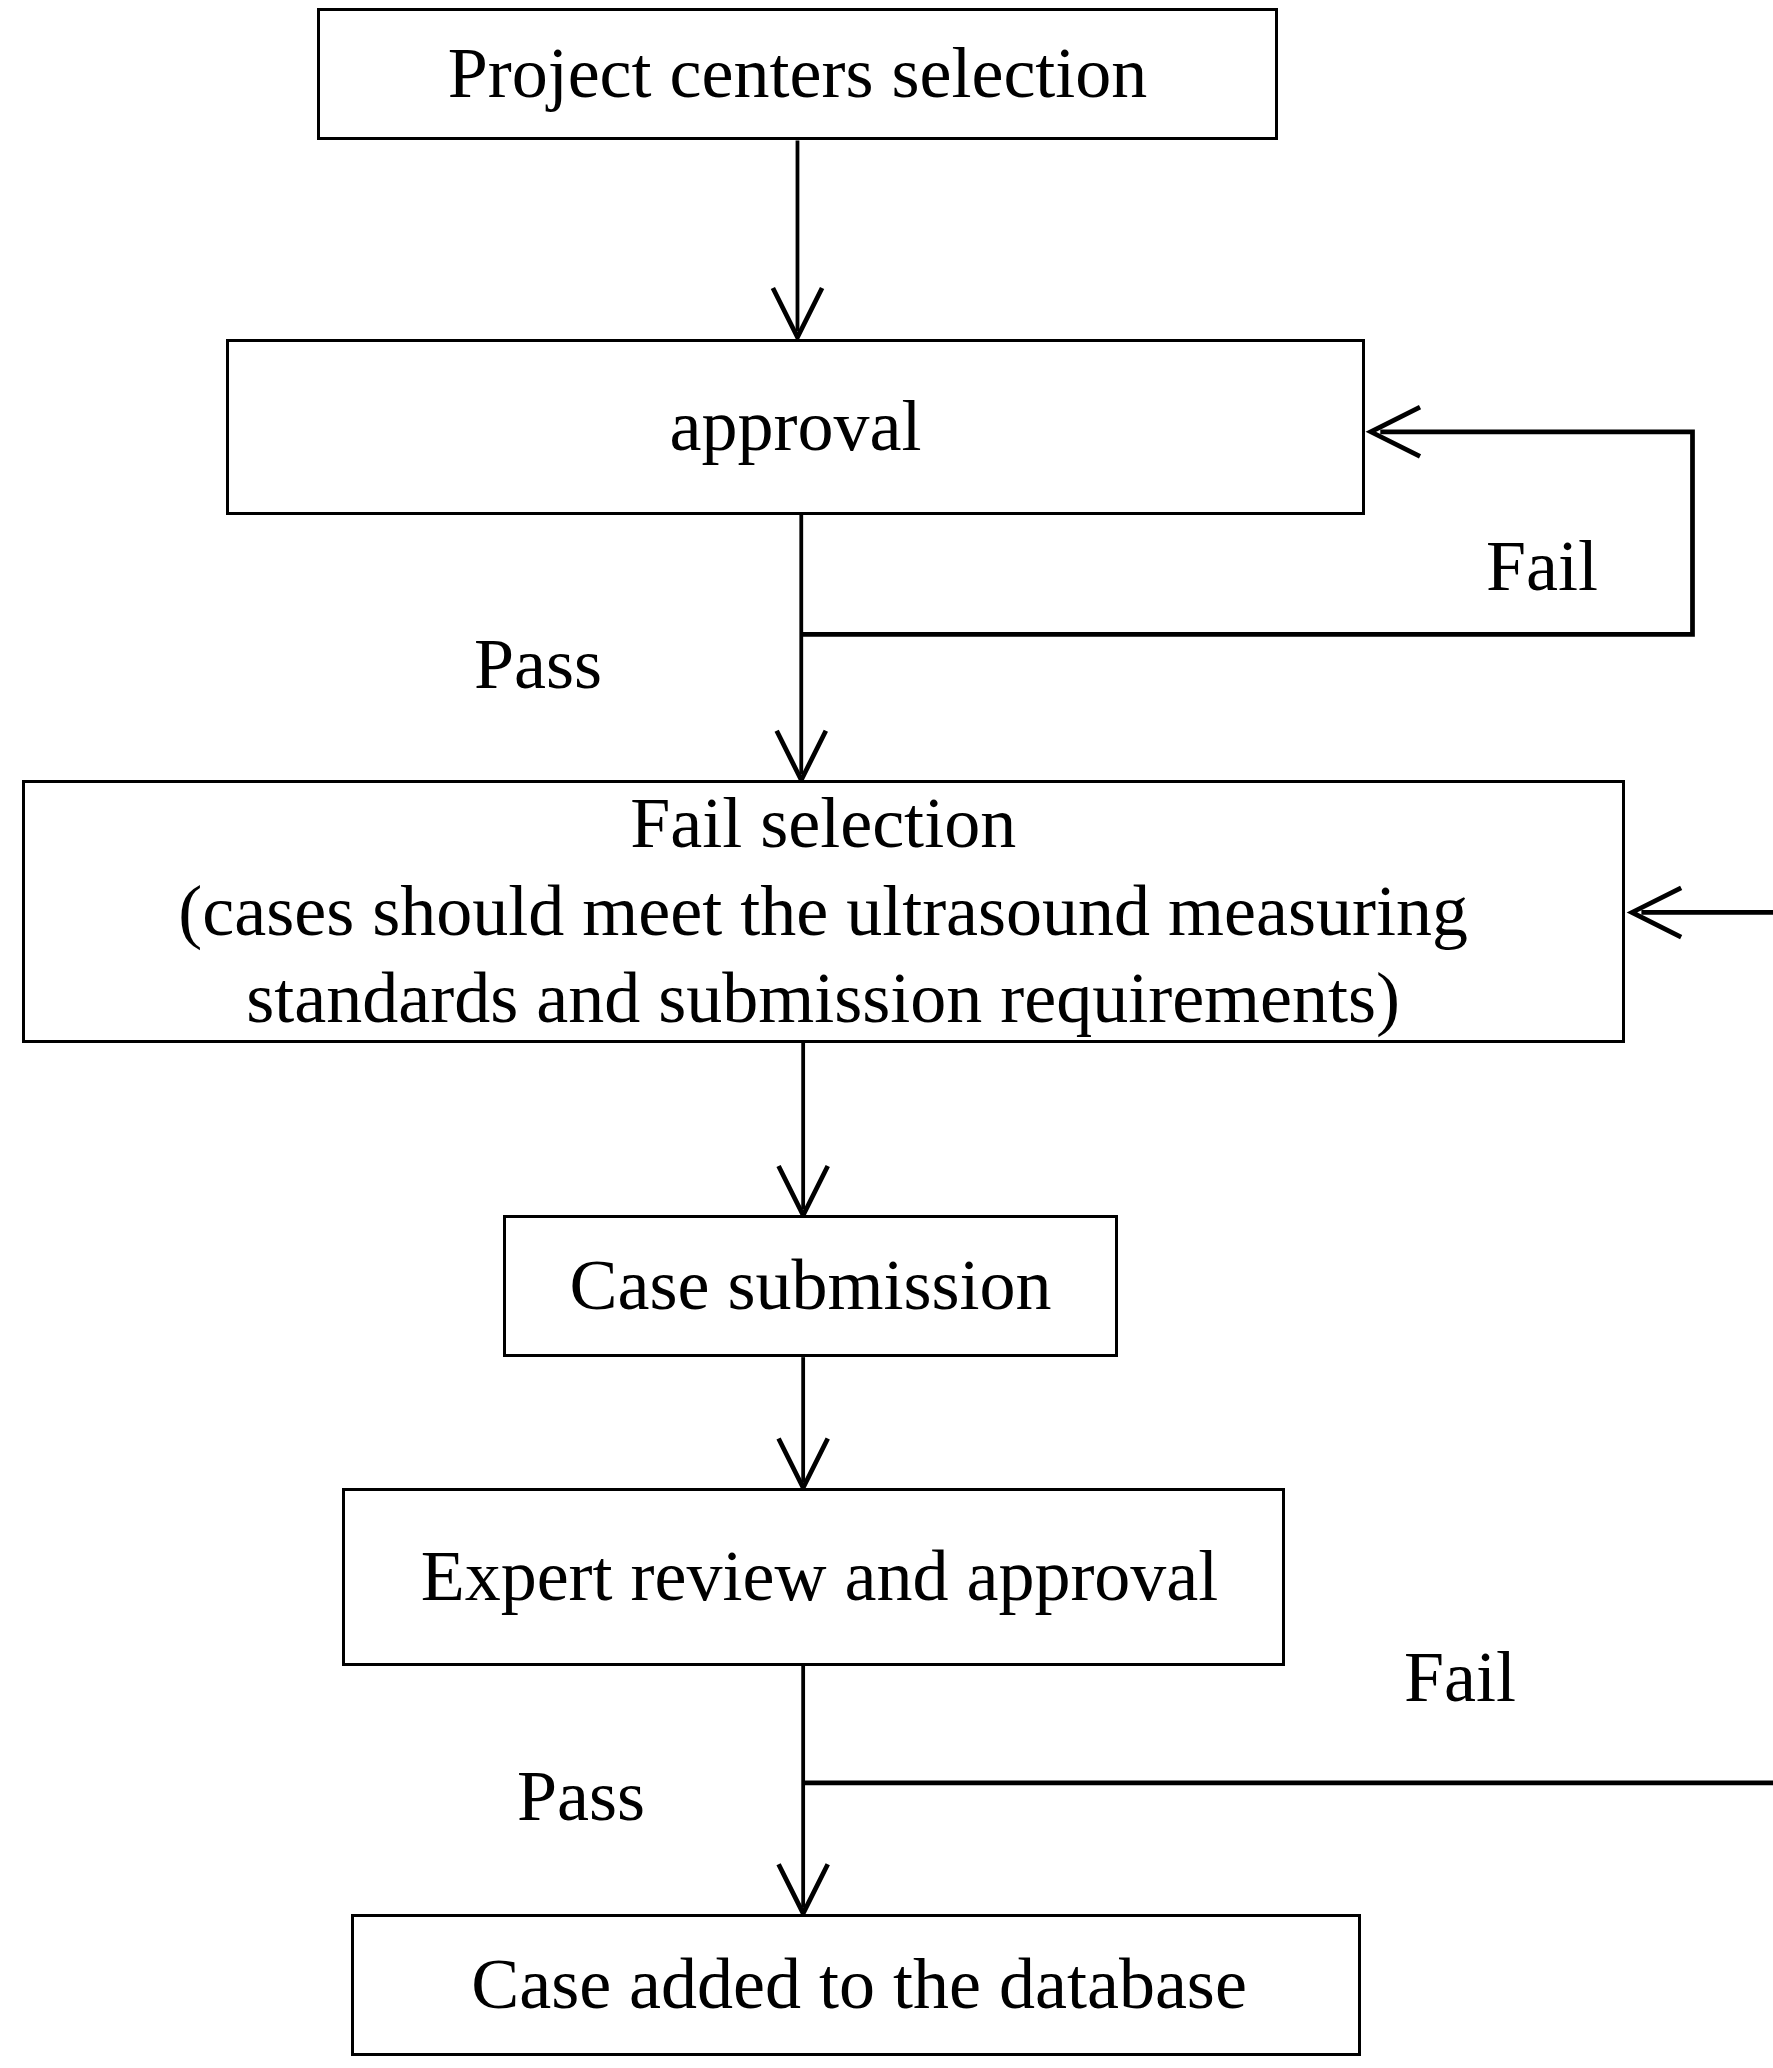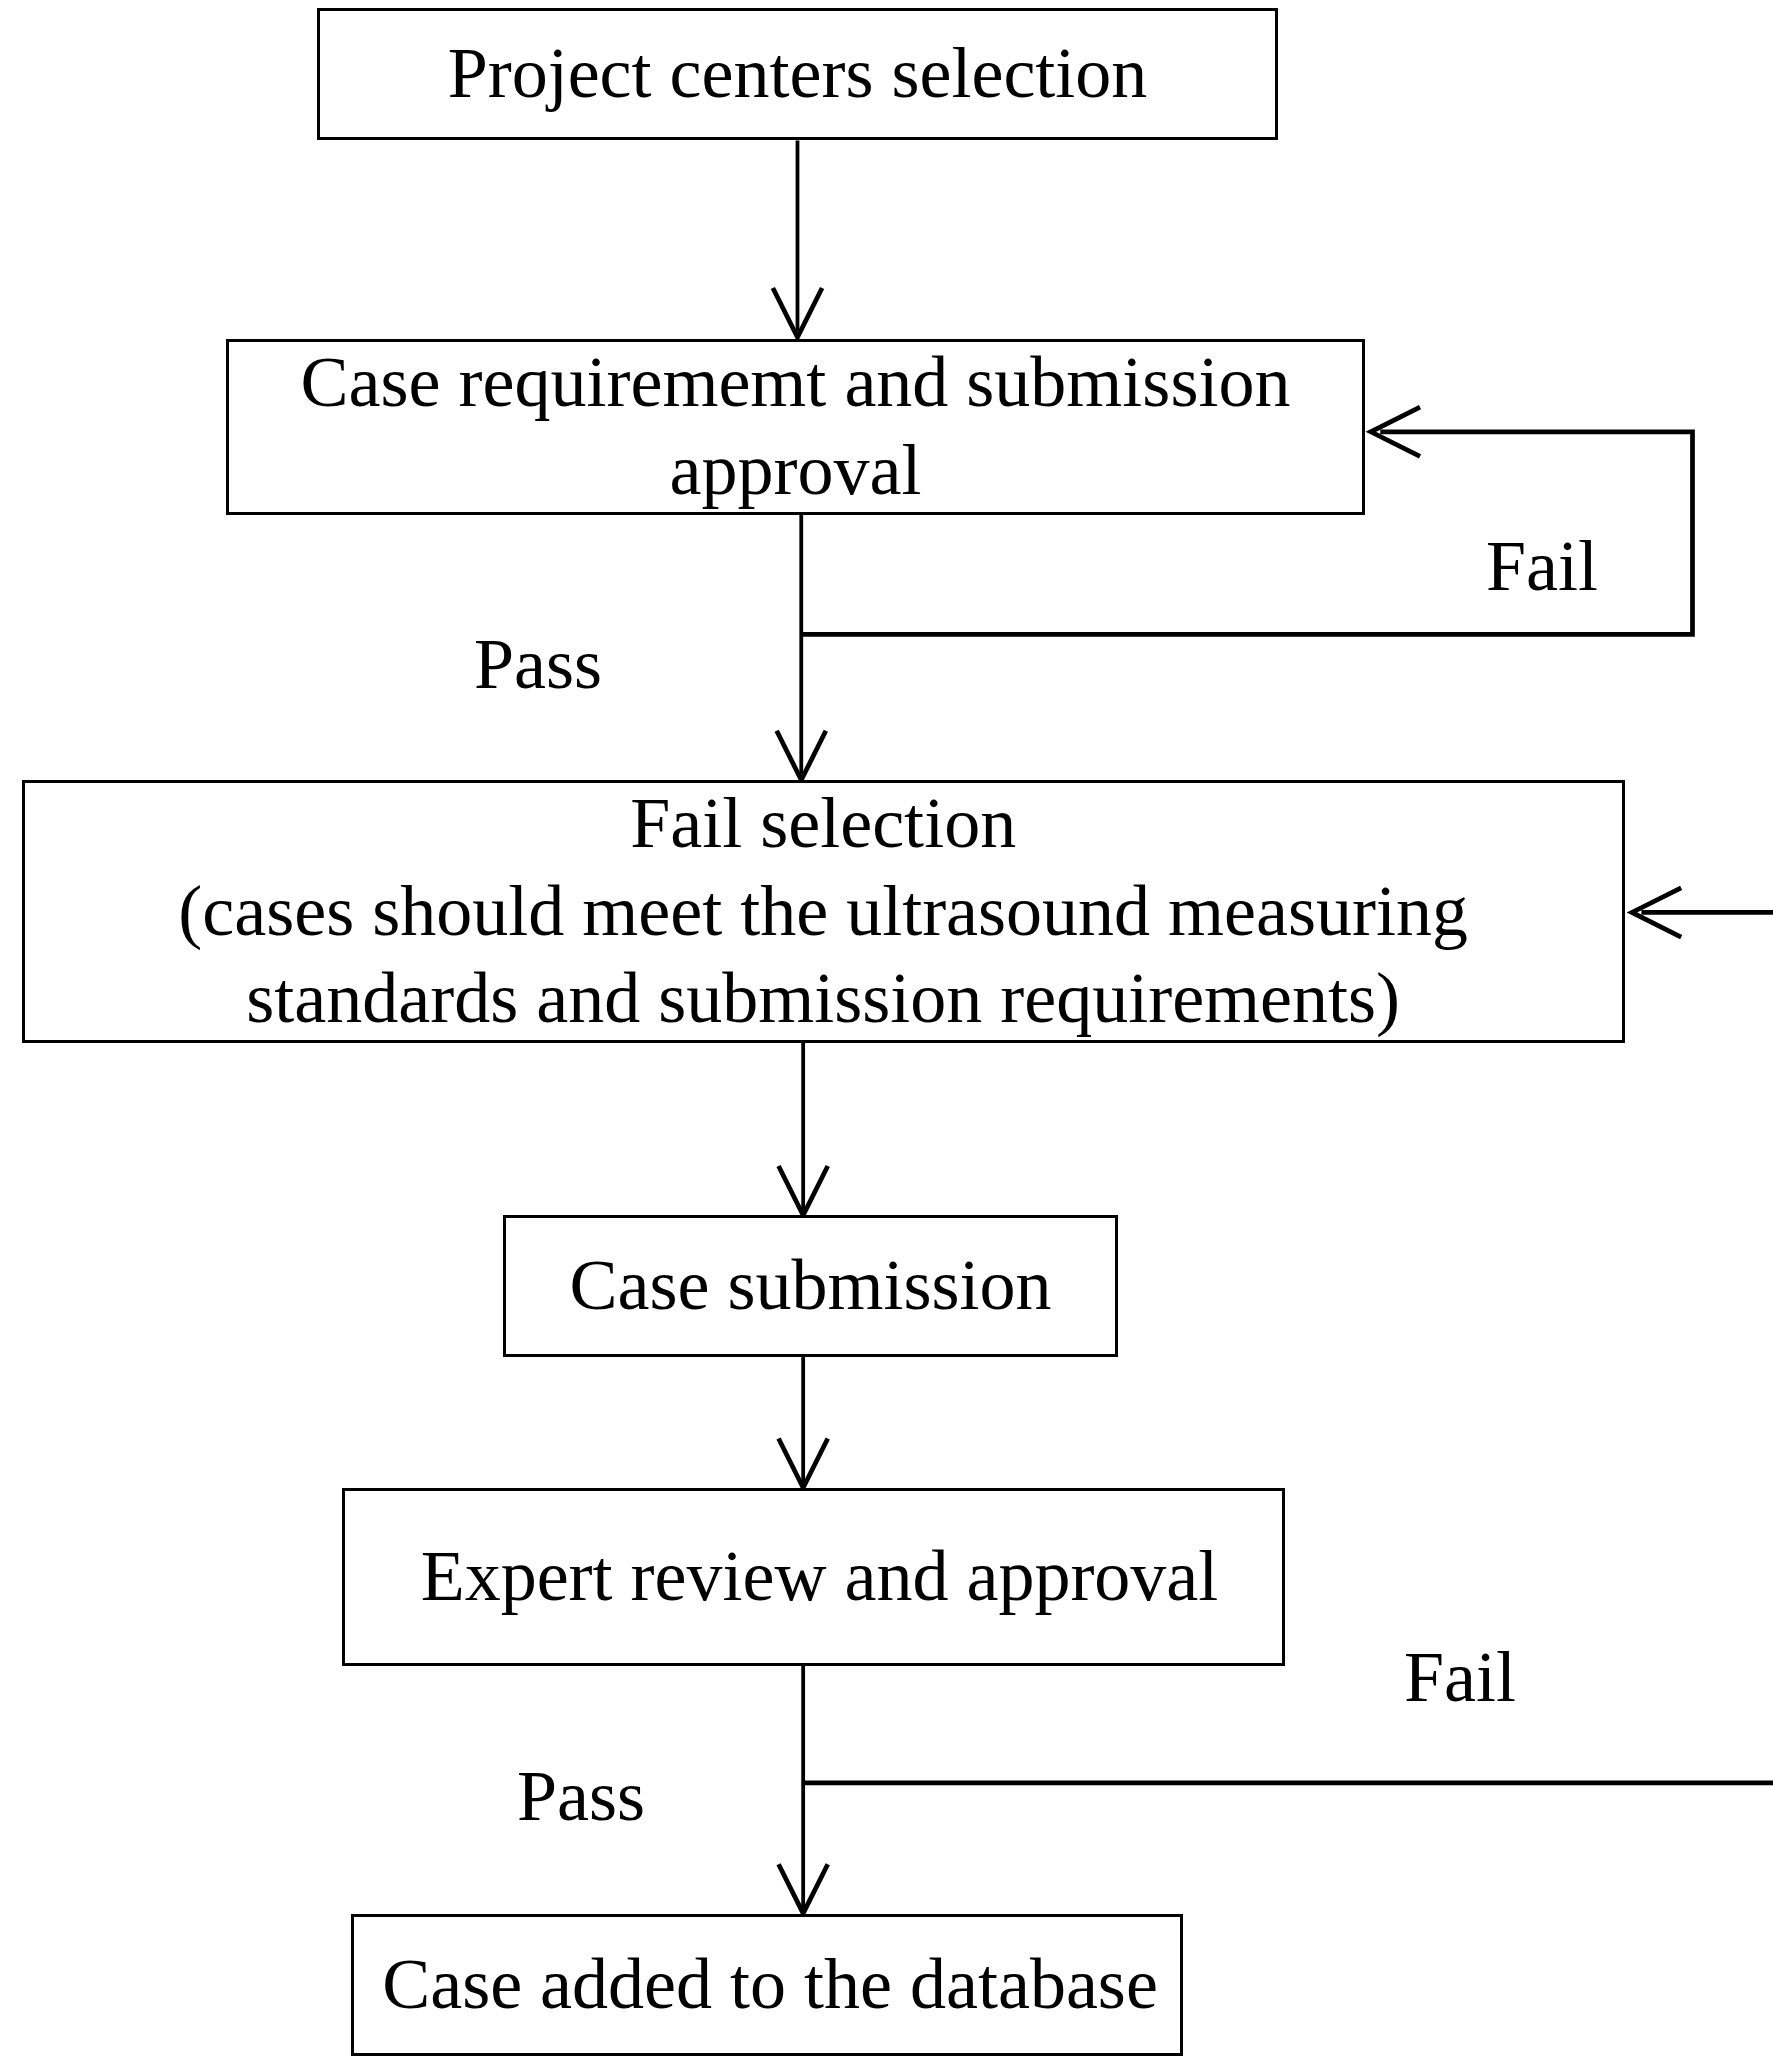--- a/index.html
+++ b/index.html
@@ -37,21 +37,21 @@
     font-size: 72px;
     line-height: 1.22;
     z-index: 2;
   }
   .flow-box span { display: block; white-space: nowrap; }
   .box-project   { left: 301px; top: 7.6px;    width: 961px; height: 132px; }
   .box-training  { left: 210px; top: 339px;  width: 1139px; height: 176px; }
   .box-selection { left: 5.7px;   top: 780px;  width: 1603px; height: 263px; }
   .box-submission{ left: 487px; top: 1215px; width: 615px;  height: 142px; }
   .box-review    { left: 326px; top: 1488px; width: 943px;  height: 178px; padding-left: 12px; }
-  .box-database  { left: 335px; top: 1914px; width: 832px; height: 142px; padding-left: 6px; }
+  .box-database  { left: 335px; top: 1914px; width: 1010px; height: 142px; padding-left: 6px; }
   .edge-label {
     position: absolute;
     font-size: 72px;
     line-height: 1;
     transform: translate(-50%, -50%);
     white-space: nowrap;
     z-index: 3;
   }
   .label-pass-1 { left: 522px;  top: 664px;  }
   .label-fail-1 { left: 1526px; top: 566px;  }
@@ -85,21 +85,20 @@
 
     <path d="M 832 1884 H 1864 V 964 H 1718" stroke-width="5"></path>
     <path d="M 1760 938 L 1708 964 L 1760 990" stroke-width="5"></path>
   </svg>
 
   <div class="flow-box box-project">
     <span>Project centers selection</span>
   </div>
 
   <div class="flow-box box-training">
-    <span>Case requirememt and submission</span>
     <span>approval</span>
   </div>
 
   <div class="flow-box box-selection">
     <span>Fail selection</span>
     <span>(cases should meet the ultrasound measuring</span>
     <span>standards and submission requirements)</span>
   </div>
 
   <div class="flow-box box-submission">

